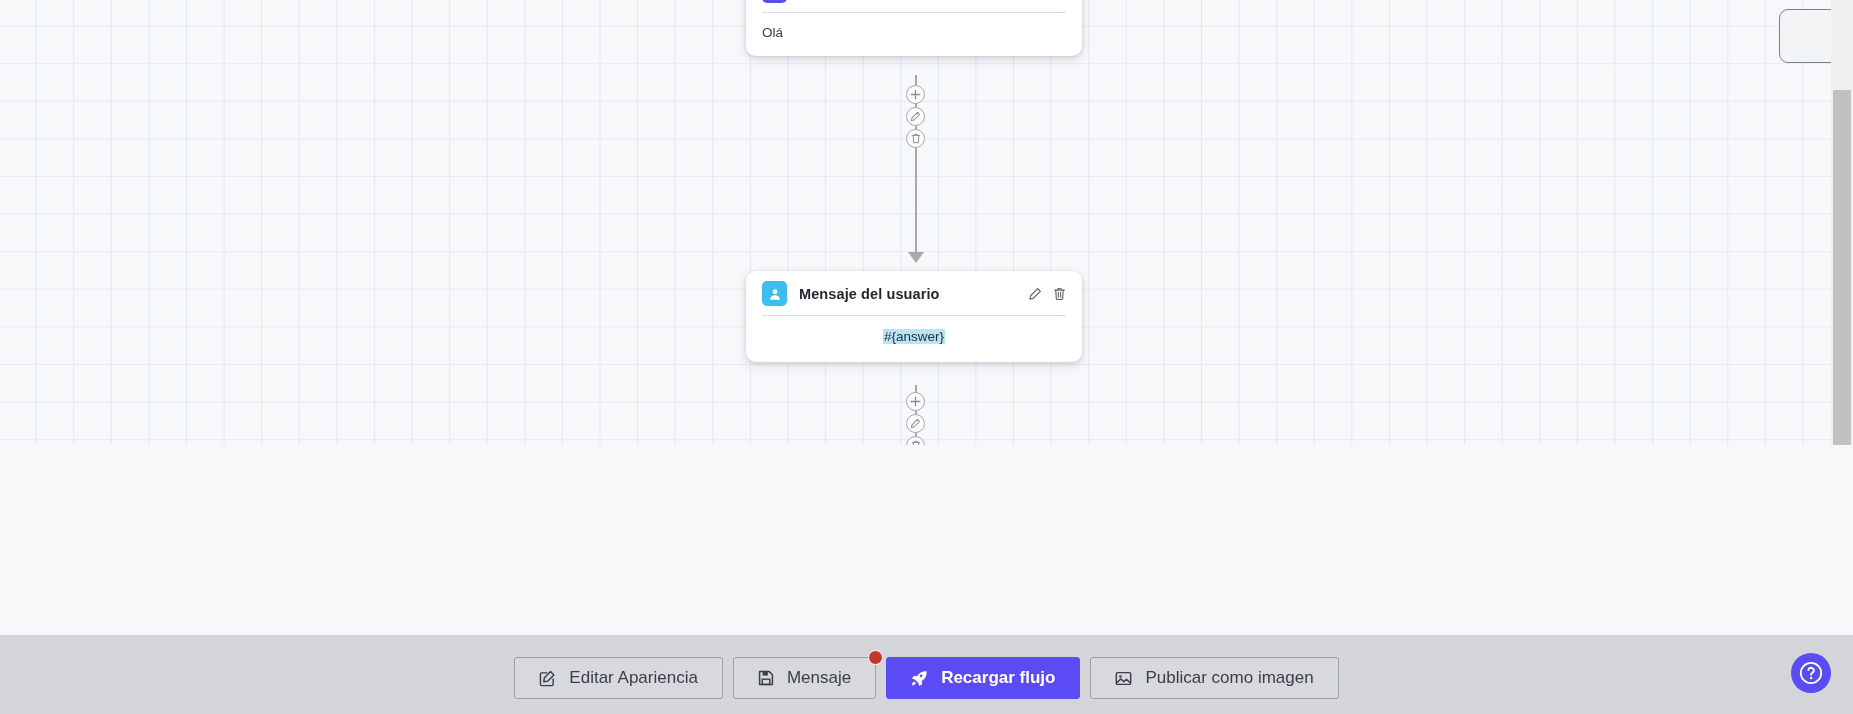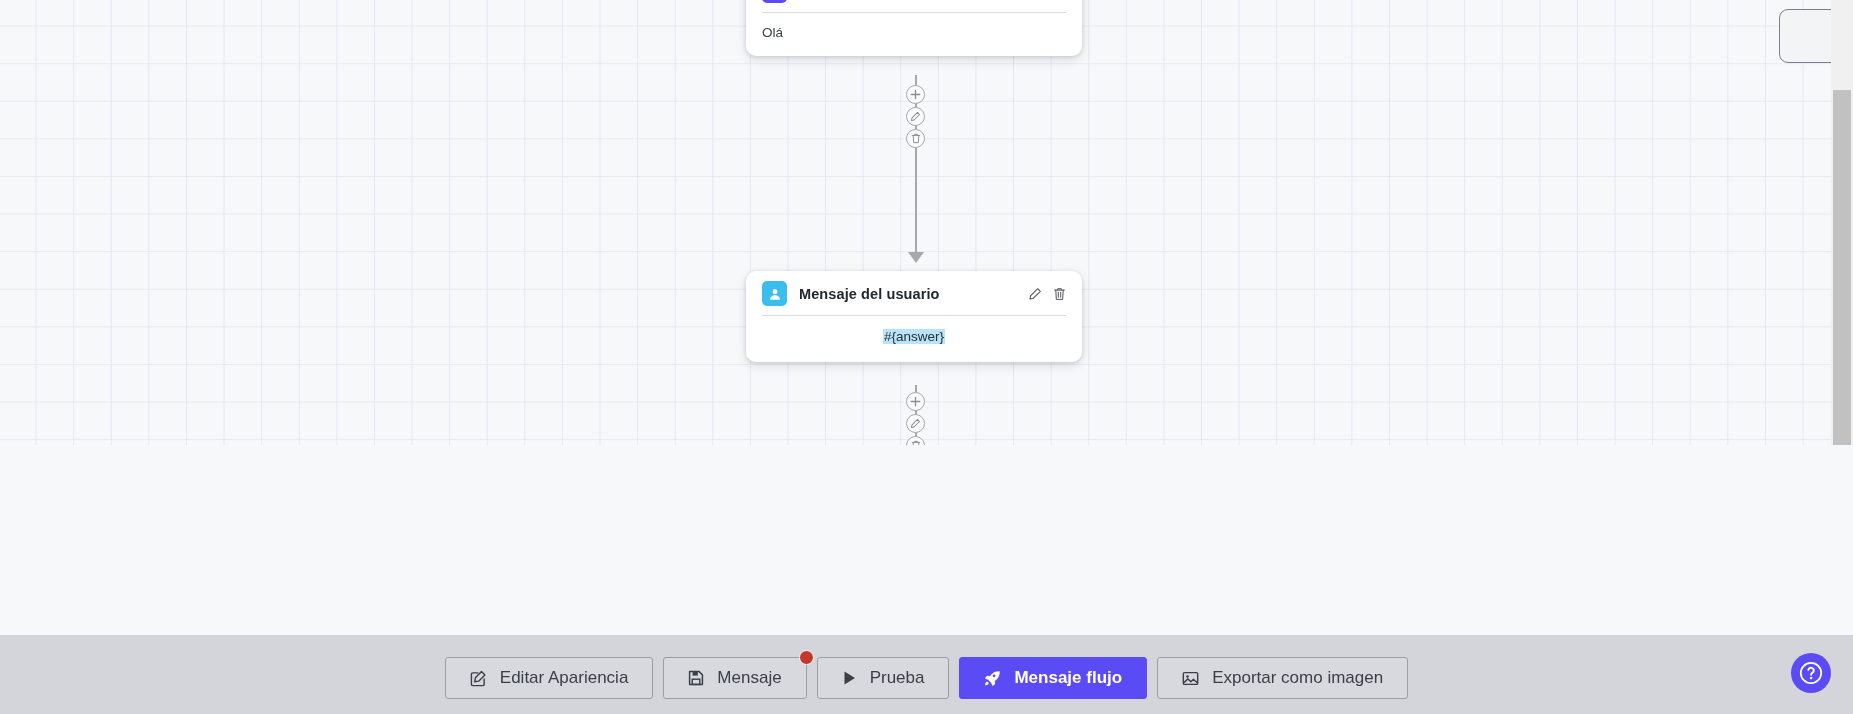--- a/index.html
+++ b/index.html
@@ -367,48 +367,40 @@
       <span>
         <svg width="16" height="16" viewBox="0 0 16 16">
           <path d="M1.6 1.6h9.6l3.2 3.2v9.6H1.6z" fill="none" stroke="#3b4048" stroke-width="1.5" stroke-linejoin="round"></path>
           <rect x="4.6" y="1.6" width="5.2" height="4" fill="#3b4048"></rect>
           <rect x="4.2" y="9.2" width="7.6" height="5.2" fill="none" stroke="#3b4048" stroke-width="1.4"></rect>
         </svg>
       </span>
       <span>Mensaje</span>
     </button>
 
-    <button class="tb-btn">
-      <span>
-        <svg width="15" height="16" viewBox="0 0 15 16">
-            <path d="M2.5 1.4l10.5 6.6-10.5 6.6z" fill="#3b4048"></path>
-          </svg>
-      </span>
-      <span>Prueba</span>
-    </button>
 
     <button class="tb-btn primary">
       <span>
         <svg width="17" height="17" viewBox="0 0 18 18" fill="#ffffff">
           <path d="M16.6 1.4c-3.4-.4-6.6.9-8.9 3.4L6.3 6.7 4 6.2c-.5-.1-1 .1-1.3.5L1 9.1l3.4 1.3.2.2 2.8 2.8.2.2L8.9 17l2.4-1.7c.4-.3.6-.8.5-1.3l-.5-2.3 1.9-1.4c2.5-2.3 3.8-5.5 3.4-8.9zM11.9 6.9a1.45 1.45 0 11-2-2 1.45 1.45 0 012 2z"></path>
           <path d="M1.5 16.5c1-.2 2.2-.6 2.9-1.3.7-.7.7-1.7 0-2.3-.7-.7-1.7-.6-2.3 0-.7.7-1.1 2.6-.6 3.6z"></path>
         </svg>
       </span>
-      <span>Mensaje flujo</span>
+      <span>Recargar flujo</span>
     </button>
 
     <button class="tb-btn">
       <span>
         <svg width="17" height="17" viewBox="0 0 18 18">
           <rect x="1.4" y="2.8" width="15.2" height="12.4" rx="1.3" fill="none" stroke="#3b4048" stroke-width="1.5"></rect>
           <circle cx="5.8" cy="6.9" r="1.4" fill="#3b4048"></circle>
           <path d="M1.9 13.4l4.3-4 3.2 3 2.7-2.6 4 3.6" fill="none" stroke="#3b4048" stroke-width="1.5" stroke-linejoin="round"></path>
         </svg>
       </span>
-      <span>Exportar como imagen</span>
+      <span>Publicar como imagen</span>
     </button>
   </div>
 
   <div id="help-fab">
     <span>
       <svg width="26" height="26" viewBox="0 0 26 26">
         <circle cx="13" cy="13" r="10.2" fill="none" stroke="#ffffff" stroke-width="1.8"></circle>
         <path d="M10.3 9.9a2.8 2.8 0 015.5.8c0 1.9-2.7 2.3-2.7 4.1" fill="none" stroke="#ffffff" stroke-width="1.9" stroke-linecap="round"></path>
         <circle cx="13.1" cy="18.1" r="1.25" fill="#ffffff"></circle>
       </svg>

